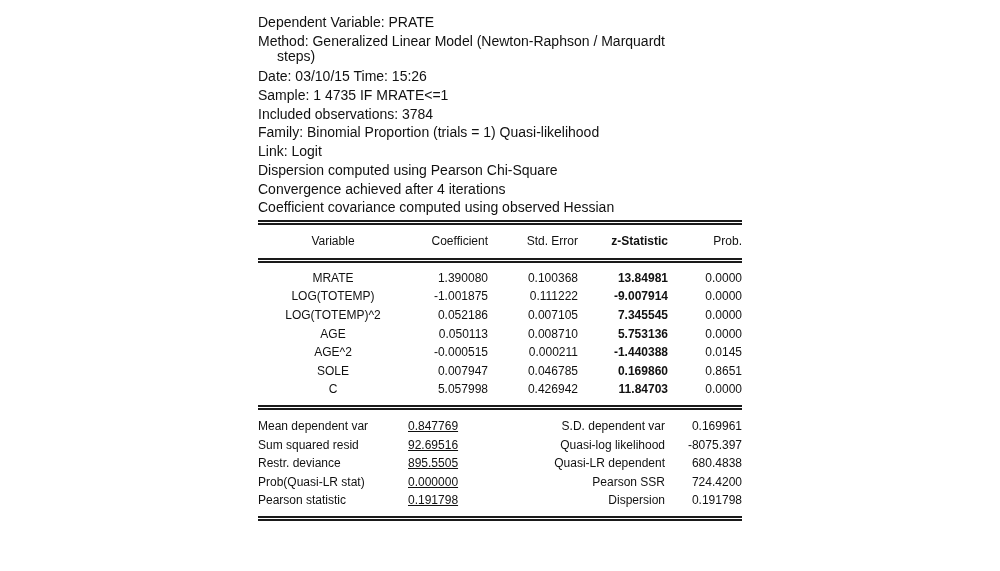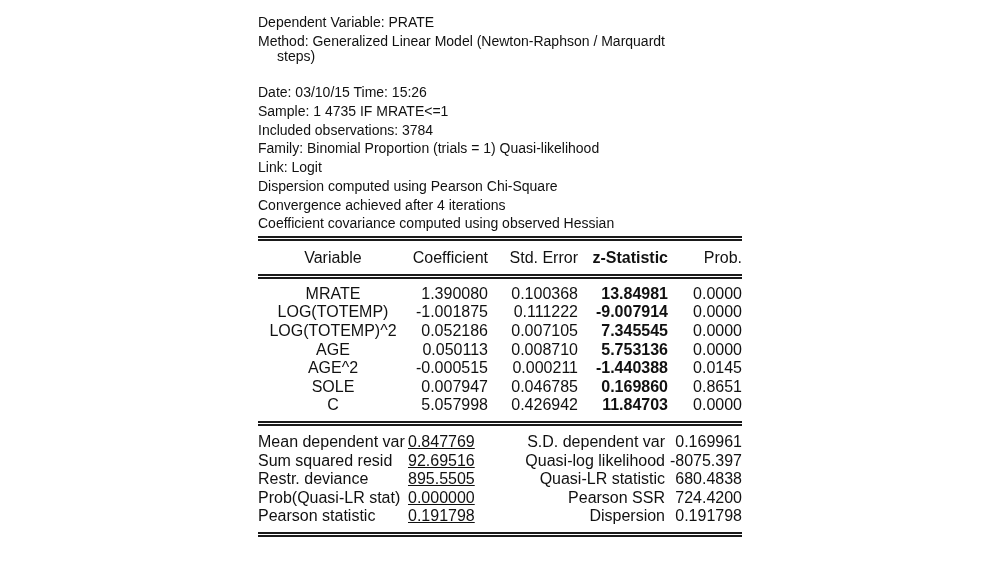--- a/index.html
+++ b/index.html
@@ -11,21 +11,21 @@
   .doc {
     position: absolute; left: 258px; top: 13px; width: 484px;
     font-size: 14px;
   }
   .hdr-line { height: 18.7px; line-height: 18.7px; white-space: nowrap; }
   .hdr-line.indent { padding-left: 19px; height: 15px; line-height: 13px; }
   .dbl {
     height: 5px; border-top: 2px solid #1a1a1a; border-bottom: 2px solid #1a1a1a;
     box-sizing: border-box; width: 484px; background: #ffffff;
   }
-  table { border-collapse: collapse; width: 484px; font-size: 16px; }
+  table { border-collapse: collapse; width: 484px; font-size: 12px; }
   td { padding: 0; white-space: nowrap; height: 18.6px; line-height: 18.6px; }
   .coef-head td { height: 33px; line-height: 33px; }
   .col-var { width: 150px; text-align: center; }
   .col-num { text-align: right; }
   .c1 { width: 80px; }
   .c2 { width: 90px; }
   .c3 { width: 90px; font-weight: bold; }
   .c4 { width: 74px; }
   .stats td { height: 18.6px; line-height: 18.6px; margin-top: 29px; }
   .s-lab1 { width: 150px; text-align: left; }
@@ -34,21 +34,21 @@
   .s-val2 { text-align: right; }
   .spacer-top { height: 6px; }
 </style>
 </head>
 <body>
 
 <div class="doc">
   <div class="hdr-line">Dependent Variable: PRATE</div>
   <div class="hdr-line">Method: Generalized Linear Model (Newton-Raphson / Marquardt</div>
   <div class="hdr-line indent">steps)</div>
-  <div class="hdr-line" style="margin-top:18px">Date: 03/10/15   Time: 15:26</div>
+  <div class="hdr-line" style="margin-top:2px">Date: 03/10/15   Time: 15:26</div>
   <div class="hdr-line">Sample: 1 4735 IF MRATE&lt;=1</div>
   <div class="hdr-line">Included observations: 3784</div>
   <div class="hdr-line">Family: Binomial Proportion (trials = 1) Quasi-likelihood</div>
   <div class="hdr-line">Link: Logit</div>
   <div class="hdr-line">Dispersion computed using Pearson Chi-Square</div>
   <div class="hdr-line">Convergence achieved after 4 iterations</div>
   <div class="hdr-line">Coefficient covariance computed using observed Hessian</div>
 
   <div style="height:3px"></div>
   <div class="dbl"></div>
@@ -136,21 +136,21 @@
     </tr>
     <tr>
       <td class="s-lab1">Sum squared resid</td>
       <td class="s-val1">92.69516</td>
       <td class="s-lab2">Quasi-log likelihood</td>
       <td class="s-val2">-8075.397</td>
     </tr>
     <tr>
       <td class="s-lab1">Restr. deviance</td>
       <td class="s-val1">895.5505</td>
-      <td class="s-lab2">Quasi-LR statistic</td>
+      <td class="s-lab2">Quasi-LR dependent</td>
       <td class="s-val2">680.4838</td>
     </tr>
     <tr>
       <td class="s-lab1">Prob(Quasi-LR stat)</td>
       <td class="s-val1">0.000000</td>
       <td class="s-lab2">Pearson SSR</td>
       <td class="s-val2">724.4200</td>
     </tr>
     <tr>
       <td class="s-lab1">Pearson statistic</td>

